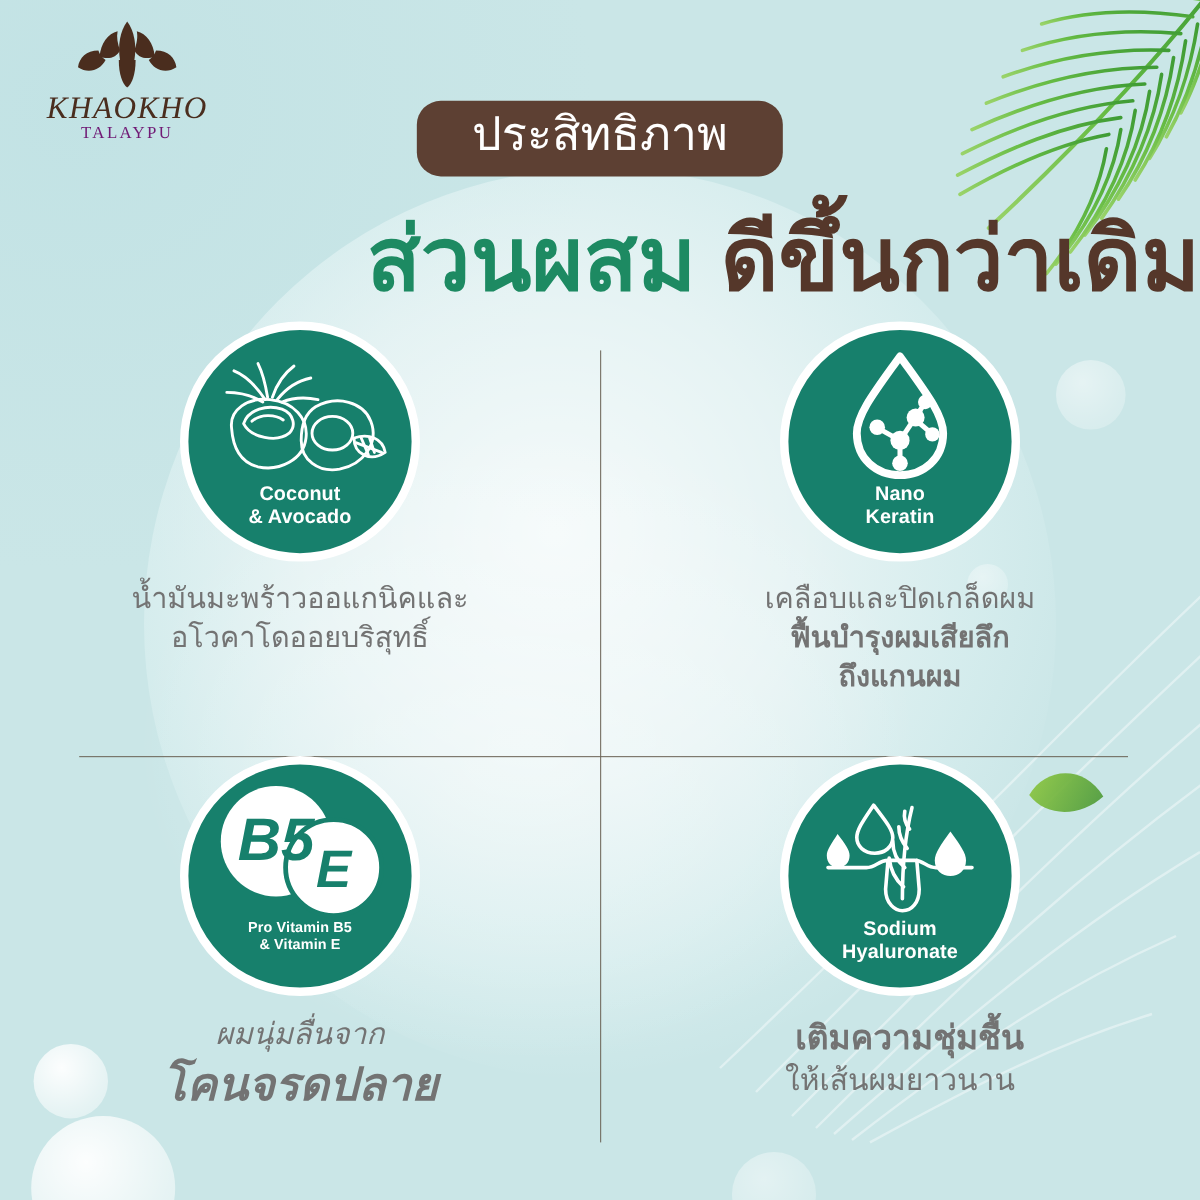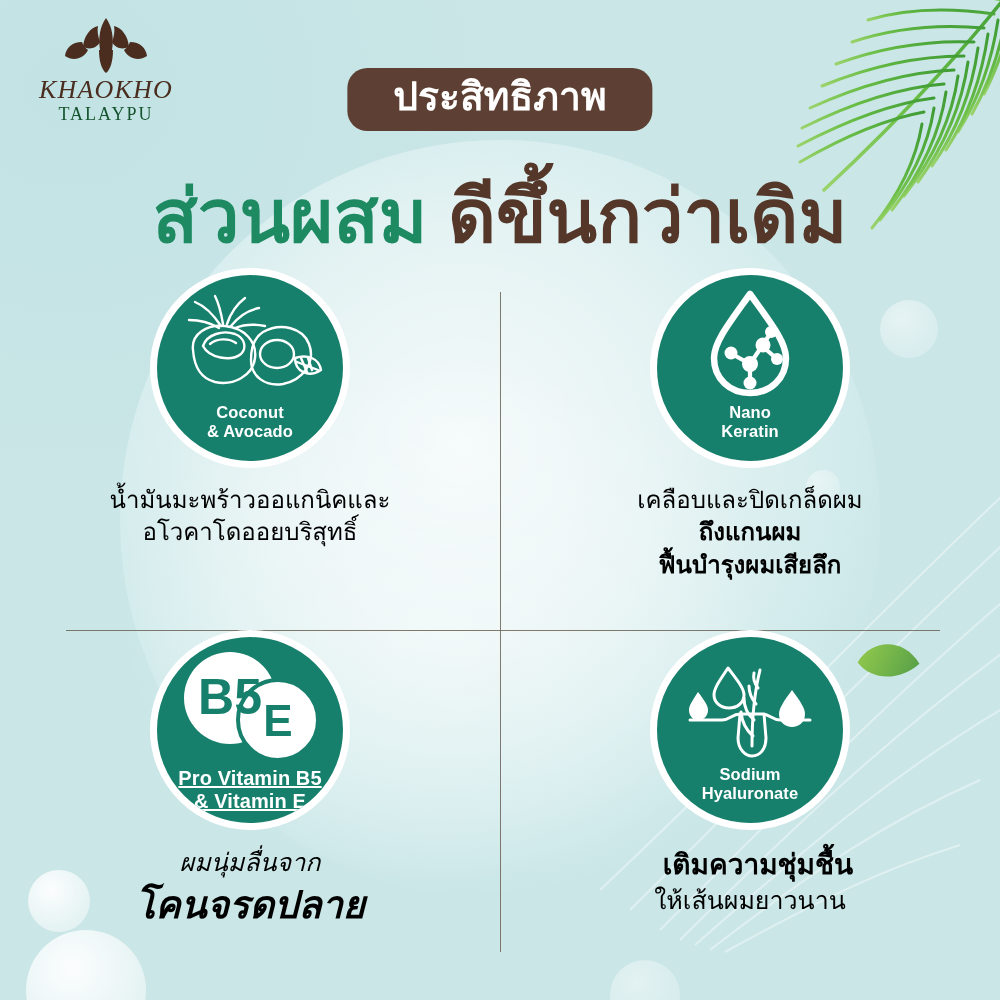--- a/index.html
+++ b/index.html
@@ -61,36 +61,36 @@
   
   .logo { position:absolute; left:22px; top:16px; width:168px; text-align:center; color:#4a2d1e; }
   .logo svg { display:block; margin:0 auto; }
   .logo .brand {
     font-family:"Liberation Serif", serif;
     font-size:26px; letter-spacing:1.2px; font-weight:400;
     color:#4a2d1e; line-height:1.05; margin-top:2px;font-style:italic;
   }
   .logo .sub {
     font-family:"Liberation Serif", serif;
-    font-size:18px; letter-spacing:2px; color:#14532d; margin-top:1px;
+    font-size:14px; letter-spacing:2px; color:#701a75; margin-top:1px;
   }
 
   
   .badge {
-    position:absolute; left:50%; top:68px; transform:translateX(-50%);
+    position:absolute; left:50%; top:84px; transform:translateX(-50%);
     background:#5d4033; color:#ffffff;
     padding:9px 46px 13px; border-radius:20px;
-    font-size:39px; font-weight:bold; line-height:1.05;
+    font-size:39px; font-weight:normal; line-height:1.05;
     white-space:nowrap;
   }
 
   
   .headline {
     position:absolute; left:0; right:0; top:174px;
-    text-align:center; white-space:nowrap;
+    text-align:right; white-space:nowrap;
     font-size:74px; font-weight:bold; line-height:1.15;
   }
   .headline .green { color:#1d8a62; }
   .headline .brown { color:#55372a; }
 
   
   .divider-h { position:absolute; left:66px; width:874px; top:630px; height:1px; background:#6b6356; opacity:.85; }
   .divider-v { position:absolute; left:500px; top:292px; width:1px; height:660px; background:#6b6356; opacity:.85; }
 
   
@@ -102,31 +102,31 @@
 
   .circle-wrap { position:relative; width:200px; height:200px; }
   .circle {
     width:200px; height:200px; border-radius:50%;
     background:#17806c;
     border:7px solid #ffffff;
     display:flex; flex-direction:column;
     align-items:center; justify-content:flex-start;
     color:#ffffff; overflow:hidden;
   }
-  .circle .art { height:118px; display:flex; align-items:center; justify-content:center; margin-top:10px; }
+  .circle .art { height:118px; display:flex; align-items:flex-end; justify-content:center; margin-top:10px;font-style:italic; }
   .circle .cap {
     font-size:16.5px; font-weight:bold; line-height:1.16;
     text-align:center; letter-spacing:.1px; padding:0 10px;
   }
   
   .cell-3 .circle .art { height:124px; margin-top:6px; }
-  .cell-3 .circle .cap { font-size:20px;text-decoration:underline; }
+  .cell-3 .circle .cap { font-size:12px; }
 
   .desc {
-    margin-top:16px; text-align:center; color:#000000;
+    margin-top:16px; text-align:center; color:#737373;
     font-size:24px; line-height:1.35; white-space:nowrap;
   }
   .desc .b { font-weight:bold; display:block; }
   .desc .n { font-weight:normal; display:block; }
   .cell-3 .desc { font-size:25px;font-style:italic; }
   .cell-4 .desc { font-size:25px; }
   .cell-4 .desc .b { font-size:28px;margin-left:16px; }
   .cell-3 .desc .b { font-size:38px; }
 </style>
 </head>
@@ -292,22 +292,22 @@
           </svg>
         </div>
         <div class="cap">
           <span>Nano</span><br>
           <span>Keratin</span>
         </div>
       </div>
     </div>
     <div class="desc">
       <span class="n">เคลือบและปิดเกล็ดผม</span>
+      <span class="b">ฟื้นบำรุงผมเสียลึก</span>
       <span class="b">ถึงแกนผม</span>
-      <span class="b">ฟื้นบำรุงผมเสียลึก</span>
     </div>
   </div>
 
   <div class="cell cell-3">
     <div class="circle-wrap">
       <div class="circle">
         <div class="art">
           <svg width="152" height="118" viewBox="0 0 152 118">
             <circle cx="56" cy="52" r="46" fill="#ffffff"></circle>
             <circle cx="104" cy="74" r="40" fill="#ffffff" stroke="#17806c" stroke-width="4"></circle>

